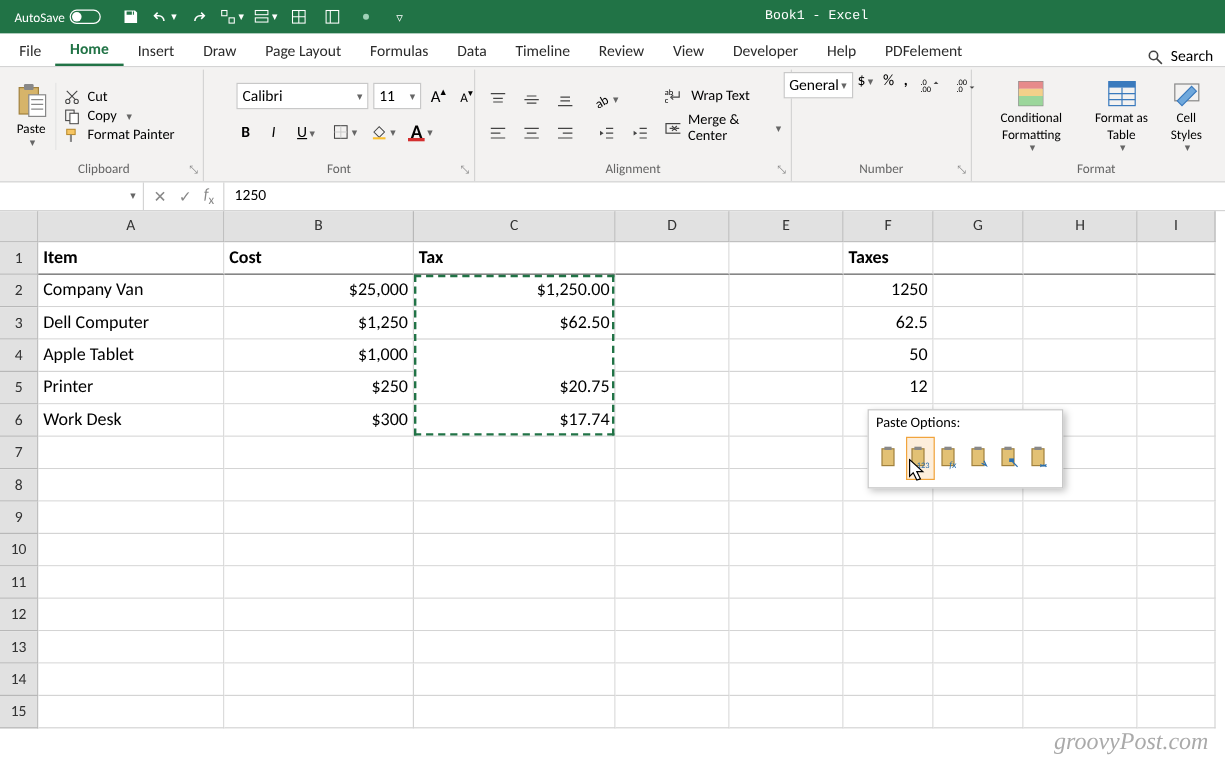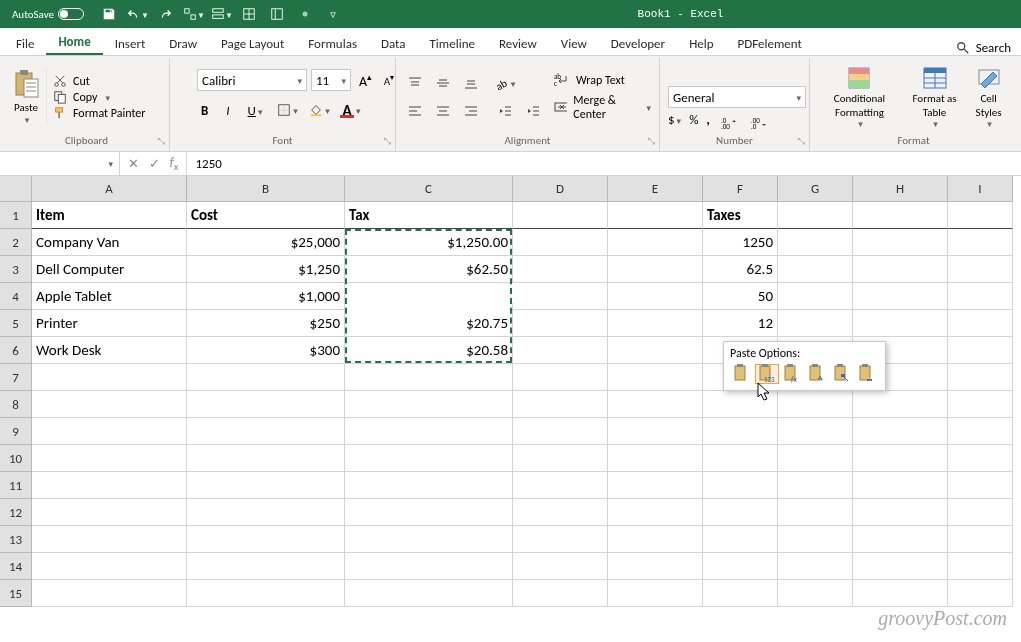--- a/index.html
+++ b/index.html
@@ -52,21 +52,21 @@
 .row-h { height:27px; background:#e1e1e1; border-right:1px solid #b8b8b8; border-bottom:1px solid #b8b8b8; display:flex; align-items:center; justify-content:center; font-size:13px; color:#333; }
 .cells { position:absolute; left:32px; top:26px; }
 .cell { position:absolute; border-right:1px solid #d4d4d4; border-bottom:1px solid #d4d4d4; font-size:15px; padding:2px 4px; display:flex; align-items:center; height:27px; background:#fff; }
 .bold { font-weight:700; }
 .right { justify-content:flex-end; }
 .marching { position:absolute; border:2px dashed #217346; pointer-events:none; }
 
 
 .popup { position:absolute; background:#fff; border:1px solid #c8c8c8; box-shadow:2px 2px 6px rgba(0,0,0,0.25); padding:4px 6px 6px 6px; font-size:12px; }
 .popup-row { display:flex; gap:1px; margin-top:4px; }
-.popt { width:24px; height:20px; border:1px solid transparent; display:flex; align-items:center; justify-content:center; }
+.popt { width:24px; height:36px; border:1px solid transparent; display:flex; align-items:center; justify-content:center; }
 .popt.sel { border:1px solid #f1a43c; background:#fdeedb; }
 
 .watermark { position:absolute; right:14px; bottom:12px; font-size:20px; font-style:italic; color:#aaa; font-family:Georgia,serif; }
 .cursor { position:absolute; pointer-events:none; }
 
 .dd { font-size:9px; color:#666; padding-left:2px;}
 </style>
 </head>
 <body>
 
@@ -337,21 +337,21 @@
             </svg>
             <span>Merge &amp; Center</span>
             <span class="dd">▾</span>
           </div>
       </div>
     </div>
     <div class="group-label"><span>Alignment</span><span class="dl">⤡</span></div>
   </div>
 
   <div class="group" style="width:150px">
-    <div class="group-body" style="flex-direction:column;align-items:flex-start;justify-content:flex-end;gap:4px">
+    <div class="group-body" style="flex-direction:row;align-items:flex-start;justify-content:center;gap:4px">
       <div class="font-combo" style="width:138px">
           <span>General</span>
           <span class="dd">▾</span>
         </div>
       <div style="display:flex;gap:8px;font-size:13px">
         <span>$<span class="dd">▾</span></span>
         <span>%</span>
         <span><b>,</b></span>
         <span class="rbtn">
             <svg width="16" height="12">
@@ -495,21 +495,21 @@
       <div class="cell right" style="left: 155px; top: 108px; width: 158px;">$250</div>
       <div class="cell right" style="left: 313px; top: 108px; width: 168px;">$20.75</div>
       <div class="cell" style="left: 481px; top: 108px; width: 95px;"></div>
       <div class="cell" style="left: 576px; top: 108px; width: 95px;"></div>
       <div class="cell right" style="left: 671px; top: 108px; width: 75px;">12</div>
       <div class="cell" style="left: 746px; top: 108px; width: 75px;"></div>
       <div class="cell" style="left: 821px; top: 108px; width: 95px;"></div>
       <div class="cell" style="left: 916px; top: 108px; width: 65px;"></div>
       <div class="cell" style="left: 0px; top: 135px; width: 155px;">Work Desk</div>
       <div class="cell right" style="left: 155px; top: 135px; width: 158px;">$300</div>
-      <div class="cell right" style="left: 313px; top: 135px; width: 168px;">$20.58</div>
+      <div class="cell right" style="left: 313px; top: 135px; width: 168px;">$17.74</div>
       <div class="cell" style="left: 481px; top: 135px; width: 95px;"></div>
       <div class="cell" style="left: 576px; top: 135px; width: 95px;"></div>
       <div class="cell right" style="left: 671px; top: 135px; width: 75px;">1</div>
       <div class="cell" style="left: 746px; top: 135px; width: 75px;"></div>
       <div class="cell" style="left: 821px; top: 135px; width: 95px;"></div>
       <div class="cell" style="left: 916px; top: 135px; width: 65px;"></div>
       <div class="cell" style="left: 0px; top: 162px; width: 155px;"></div>
       <div class="cell" style="left: 155px; top: 162px; width: 158px;"></div>
       <div class="cell" style="left: 313px; top: 162px; width: 168px;"></div>
       <div class="cell" style="left: 481px; top: 162px; width: 95px;"></div>

